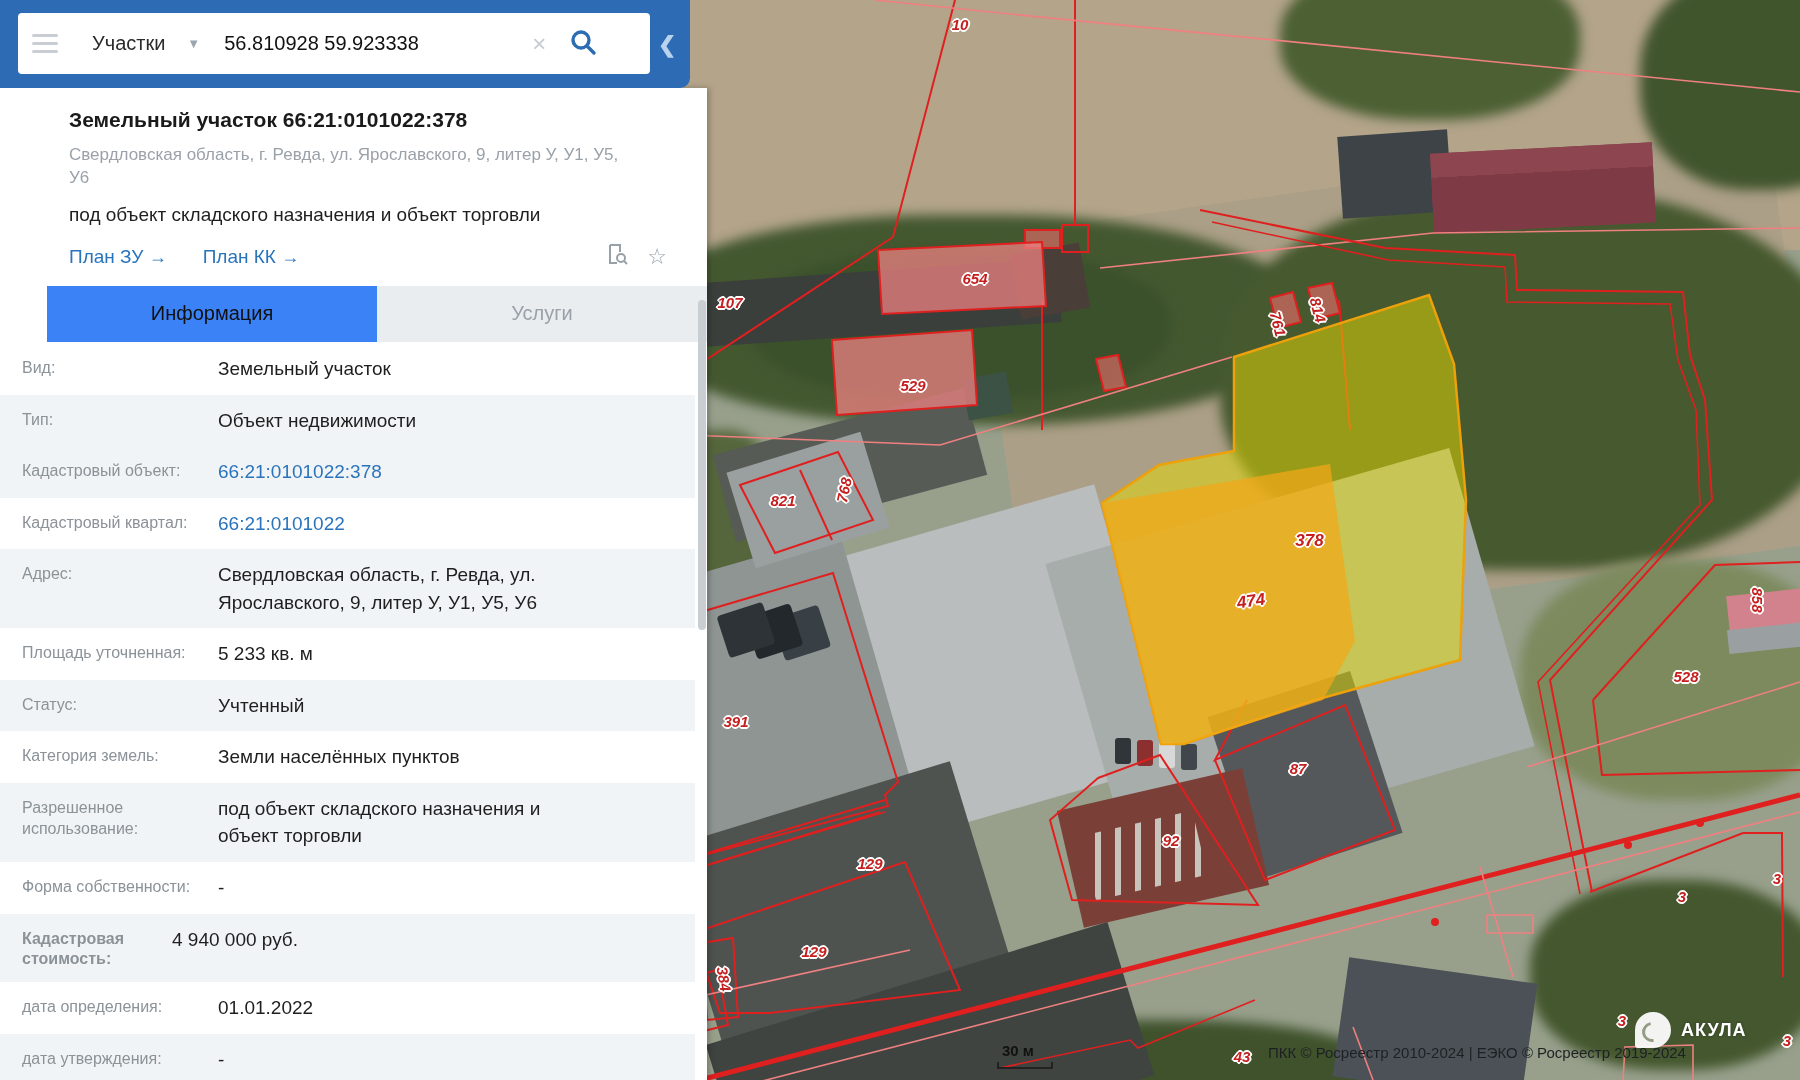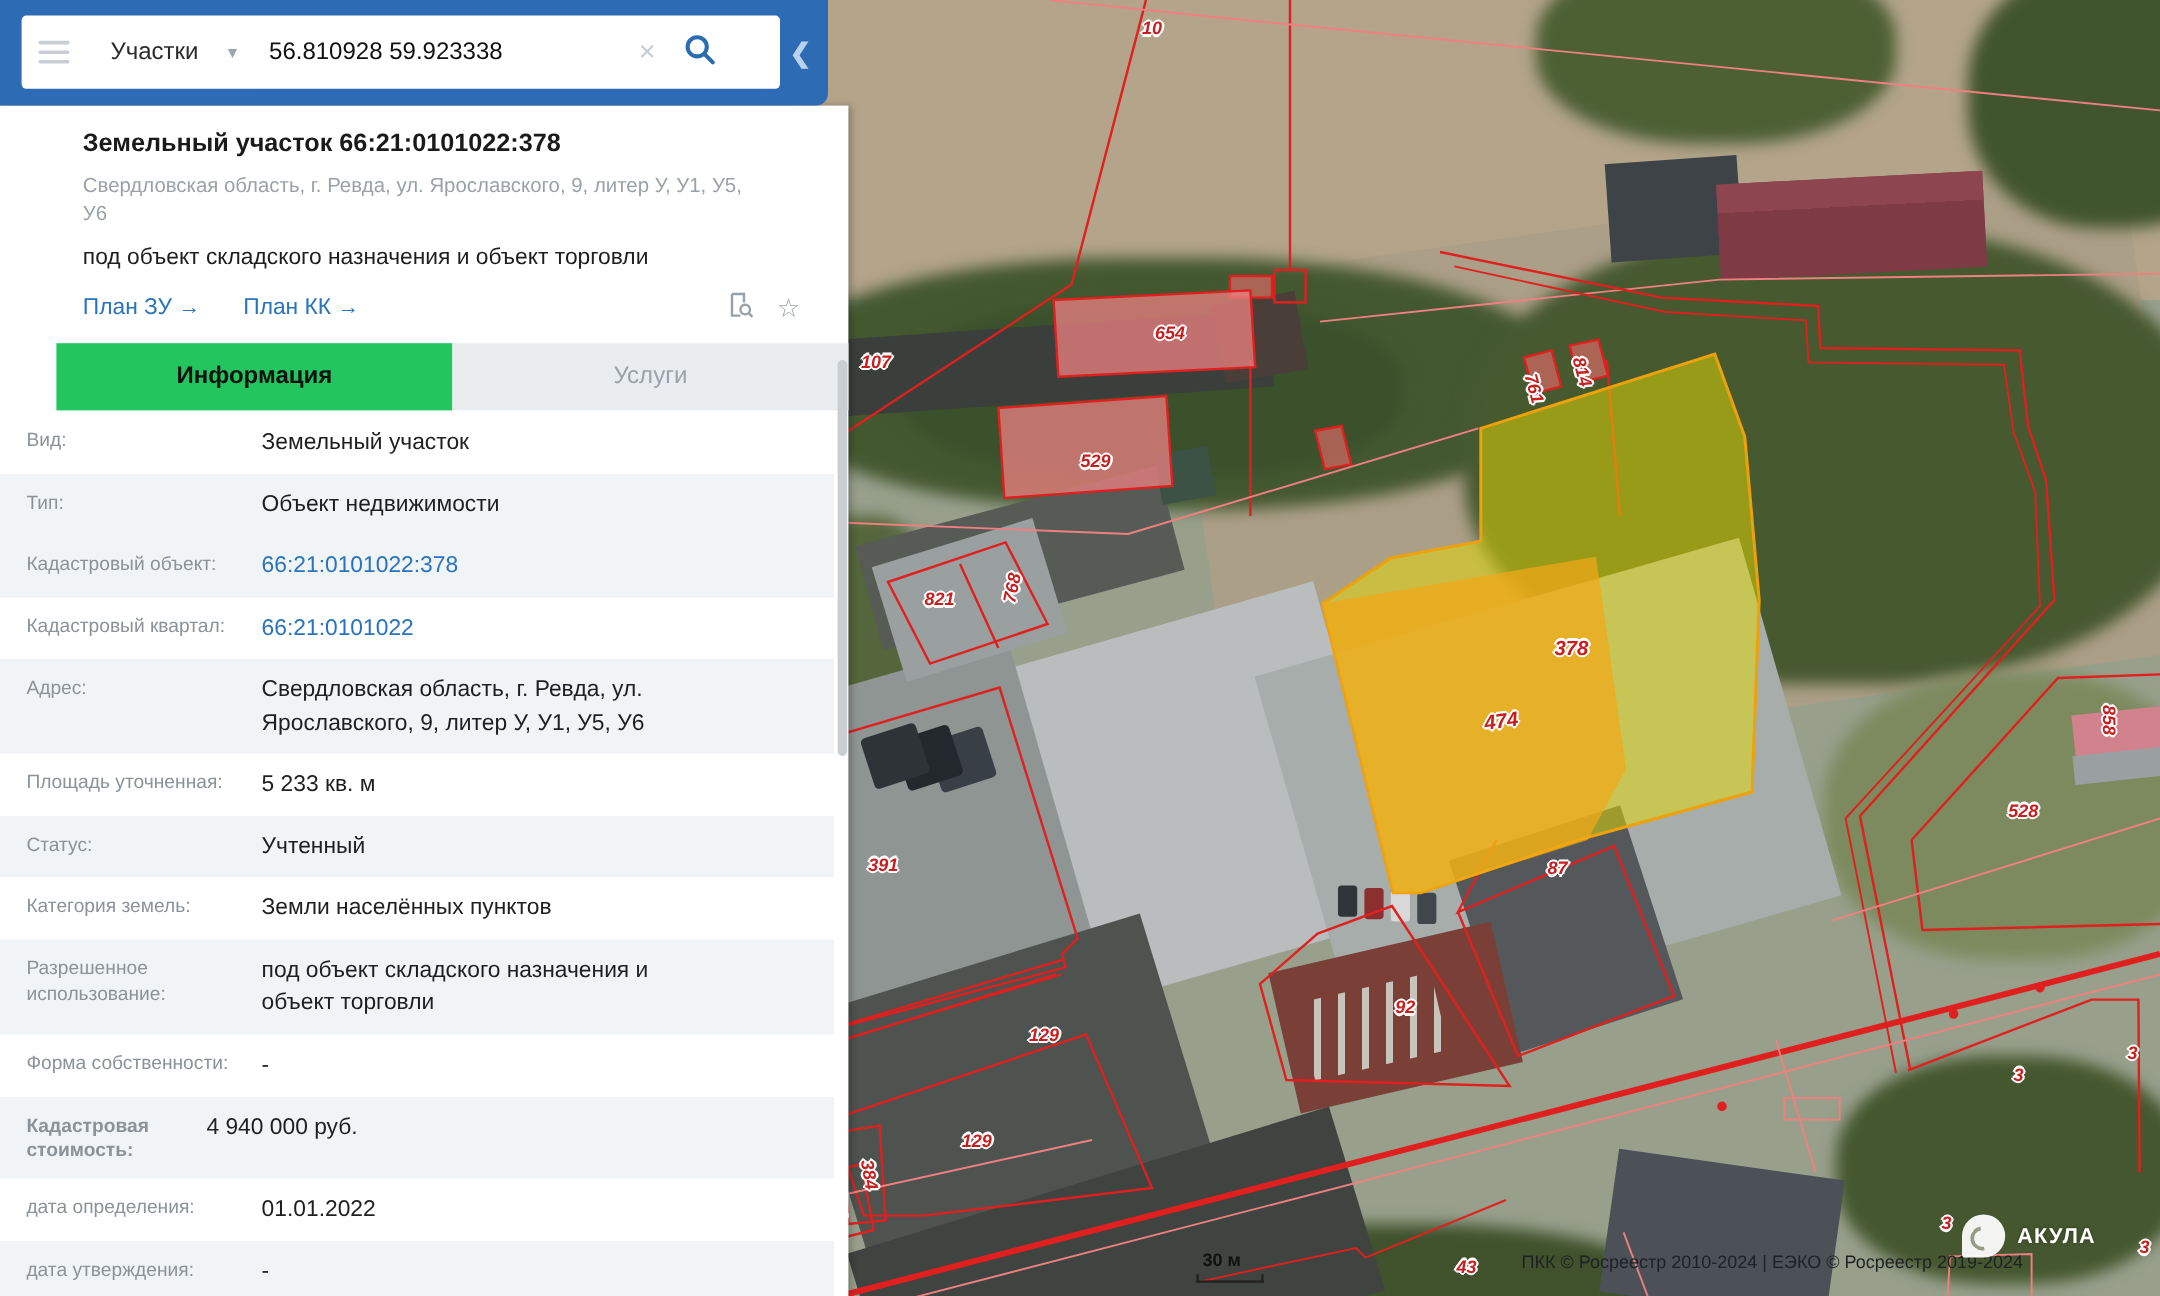--- a/index.html
+++ b/index.html
@@ -35,21 +35,21 @@
   .p-title{font-size:21px;font-weight:bold;color:#1a1a1a;}
   .p-sub{margin-top:12px;font-size:17px;color:#9aa1a8;line-height:1.35;width:560px;}
   .p-usage{margin-top:14px;font-size:19px;color:#1f1f1f;}
   .p-links{margin-top:16px;margin-bottom:14px;display:flex;align-items:center;}
   .p-link{color:#2a74bc;font-size:19px;text-decoration:none;margin-right:36px;cursor:pointer;}
   .p-link .arr{font-size:18px;}
   .p-icons{margin-left:auto;display:flex;align-items:center;gap:18px;margin-right:18px;}
   .icon-gray{color:#98a1a8;font-size:22px;cursor:pointer;}
   .tabs{display:flex;height:56px;margin-top:4px;}
   .tab{flex:1;display:flex;align-items:center;justify-content:center;font-size:20px;cursor:pointer;}
-  .tab.active{background:#22c55e;color:#111;font-weight:bold;}
+  .tab.active{background:#3b82f6;color:#111;font-weight:normal;}
   .tab.inactive{background:#e9edf0;color:#9aa1a8;}
   .rows{position:absolute;left:0;right:12px;top:255px;bottom:0;overflow:hidden;}
   .row{display:flex;padding:12px 0 12px 22px;}
   .row.alt{background:#f1f4f6;}
   .row .lbl{width:196px;flex:0 0 196px;font-size:16px;color:#8b9298;padding-top:3px;line-height:1.3;}
   .row .val{flex:1;font-size:19px;color:#1f1f1f;line-height:1.45;padding-right:30px;}
   .row .val.link{color:#2a74bc;cursor:pointer;}
   .pscroll{position:absolute;right:1px;top:212px;width:8px;height:330px;border-radius:4px;background:#c9ced3;z-index:22;cursor:pointer;}
 
   
@@ -182,34 +182,34 @@
     <span class="plabel" style="left:315px;top:278px;">654</span>
     <span class="plabel" style="left:70px;top:302px;">107</span>
     <span class="plabel" style="left:253px;top:385px;">529</span>
     <span class="plabel" style="left:618px;top:324px;transform:translate(-50%,-50%) rotate(75deg);">761</span>
     <span class="plabel" style="left:658px;top:310px;transform:translate(-50%,-50%) rotate(75deg);">814</span>
     <span class="plabel" style="left:123px;top:500px;">821</span>
     <span class="plabel" style="left:184px;top:490px;transform:translate(-50%,-50%) rotate(-78deg);">768</span>
     <span class="plabel big" style="left:626px;top:540px;padding-left:47px;">378</span>
     <span class="plabel big" style="left:591px;top:601px;transform:translate(-50%,-50%) rotate(-8deg);">474</span>
     <span class="plabel" style="left:76px;top:721px;">391</span>
-    <span class="plabel" style="left:626px;top:724px;padding-left:24px;">87</span>
+    <span class="plabel" style="left:626px;top:768px;padding-left:24px;">87</span>
     <span class="plabel" style="left:511px;top:840px;">92</span>
     <span class="plabel" style="left:1026px;top:676px;">528</span>
     <span class="plabel" style="left:1097px;top:600px;transform:translate(-50%,-50%) rotate(90deg);">858</span>
     <span class="plabel" style="left:210px;top:863px;">129</span>
     <span class="plabel" style="left:154px;top:951px;">129</span>
     <span class="plabel" style="left:64px;top:979px;transform:translate(-50%,-50%) rotate(80deg);">384</span>
     <span class="plabel" style="left:36px;top:1006px;transform:translate(-50%,-50%) rotate(65deg);">128</span>
     <span class="plabel" style="left:-4px;top:948px;">7</span>
     <span class="plabel" style="left:1022px;top:896px;">3</span>
     <span class="plabel" style="left:1117px;top:878px;">3</span>
     <span class="plabel" style="left:962px;top:1020px;">3</span>
     <span class="plabel" style="left:1127px;top:1040px;">3</span>
-    <span class="plabel" style="left:562px;top:1056px;">43</span>
+    <span class="plabel" style="left:582px;top:1056px;">43</span>
   </div>
 
   <div class="scaletext">30 м</div>
   <div class="scalebar"></div>
   <div class="attribution">ПКК © Росреестр 2010-2024 | ЕЭКО © Росреестр 2019-2024</div>
   <div class="watermark">
     <div class="wm-icon"></div>
     <div class="wm-text">АКУЛА</div>
   </div>
 </div>

